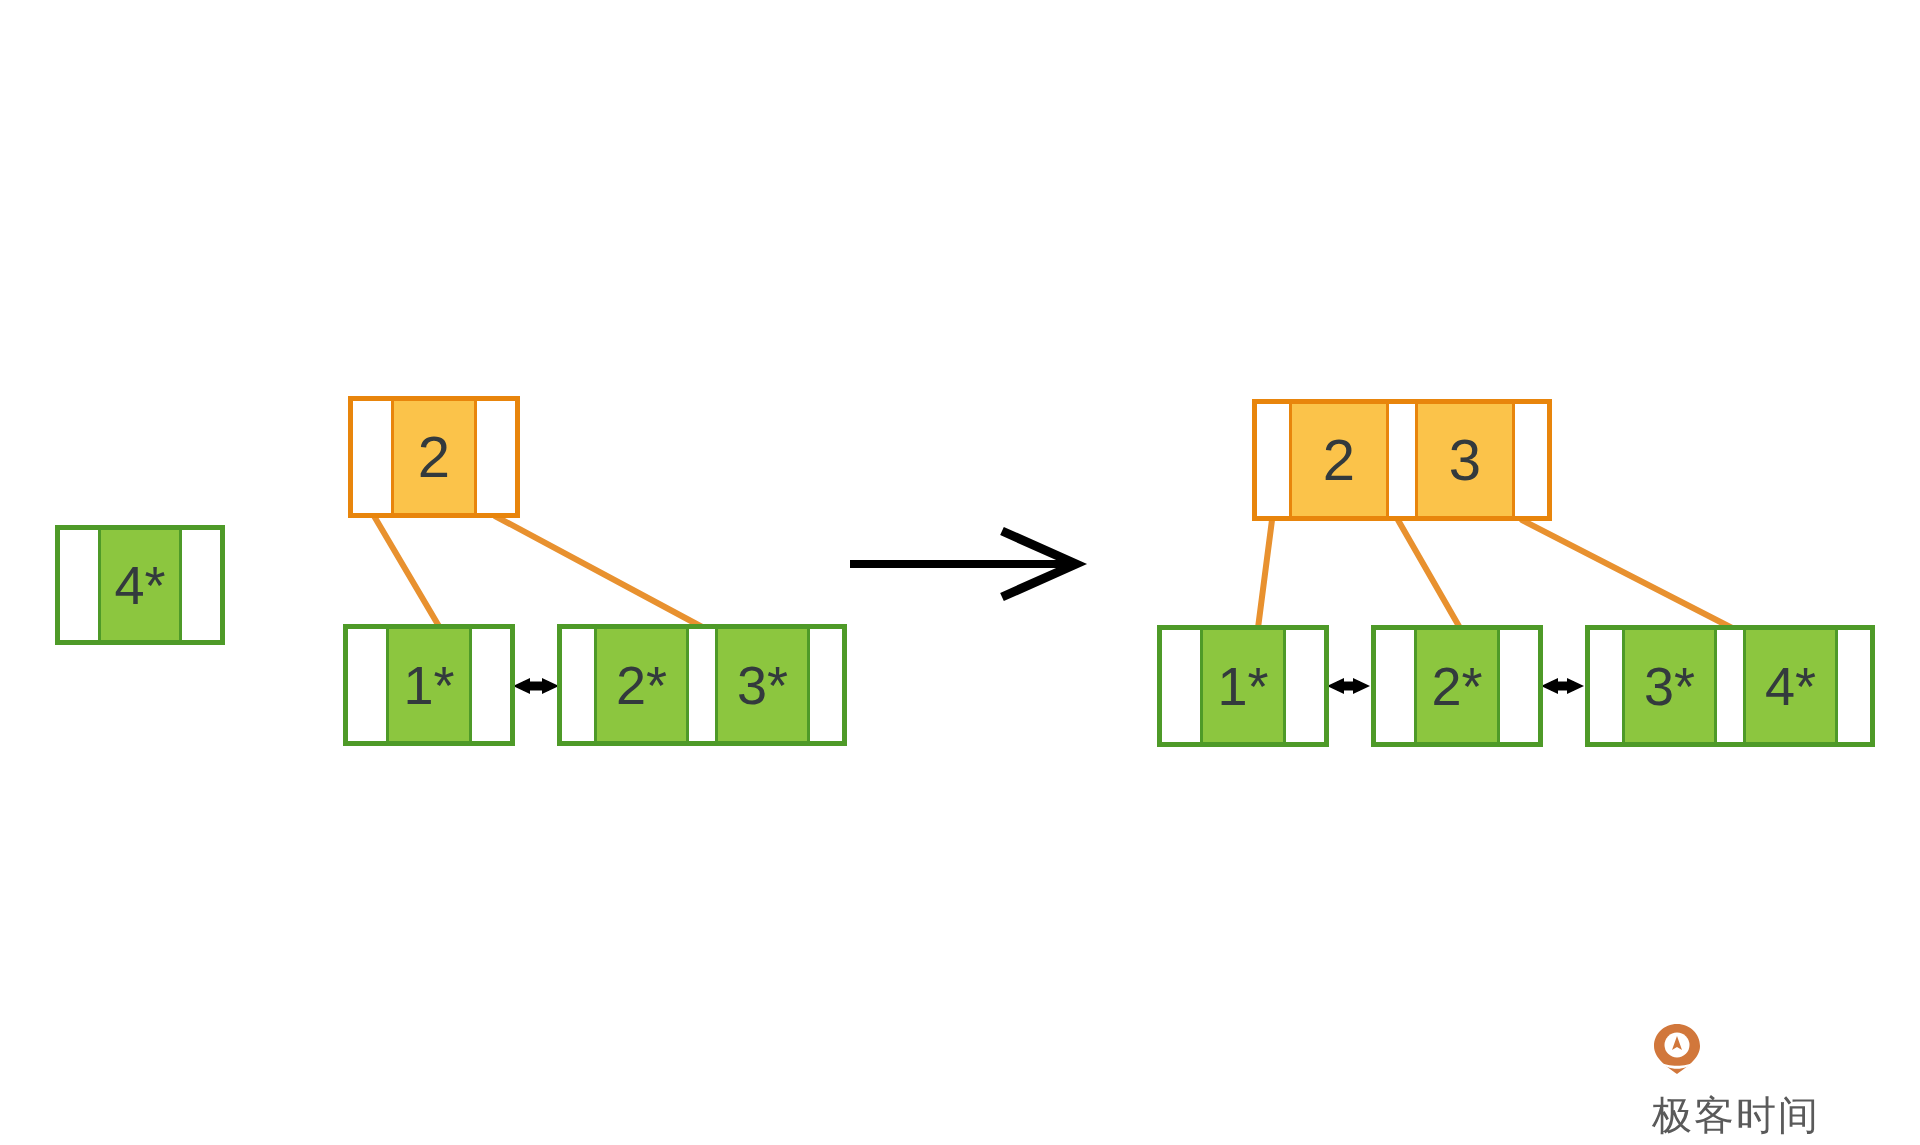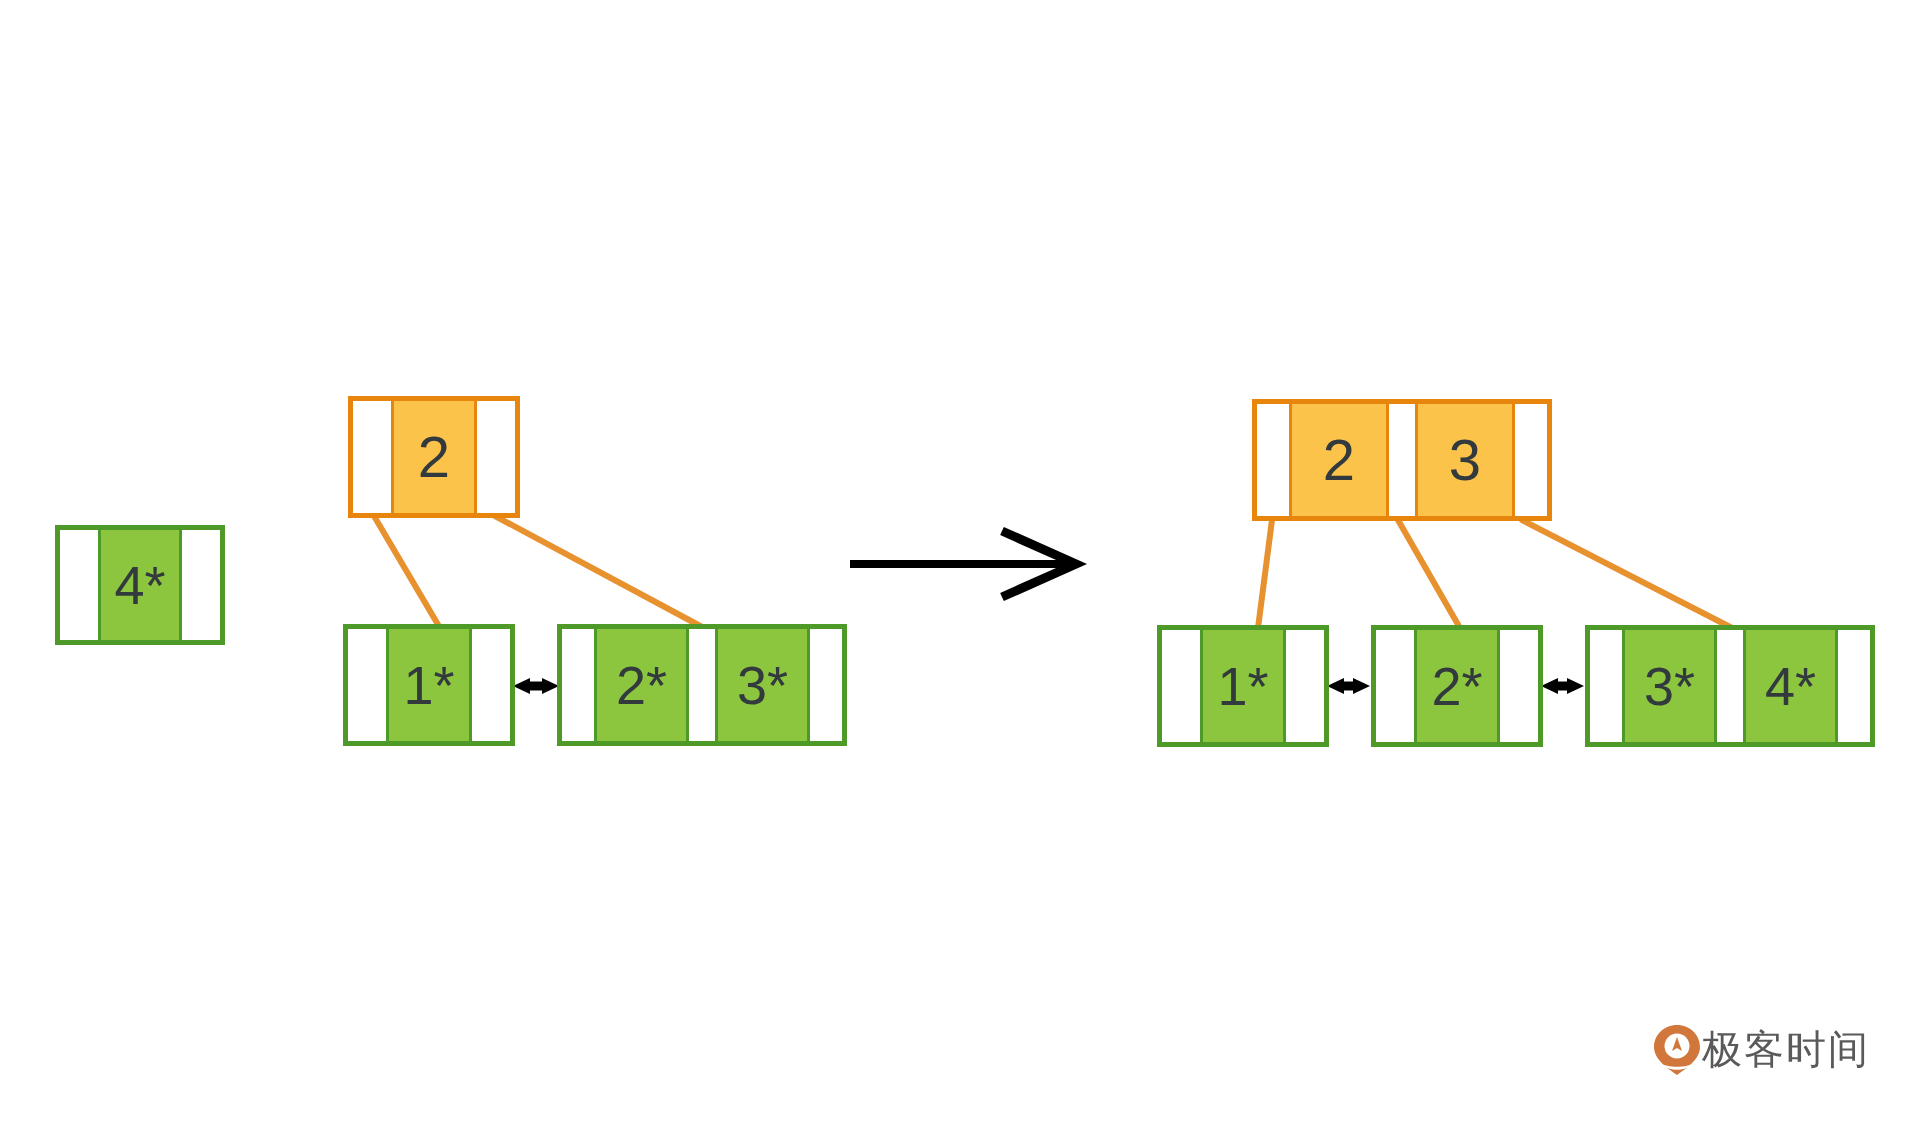--- a/index.html
+++ b/index.html
@@ -70,21 +70,23 @@
     height: 1145px;
     pointer-events: none;
   }
 
   
   #watermark {
     position: absolute;
     left: 1652px;
     top: 1022px;
     display: flex;
-    align-items: flex-end;
+    align-items: flex-start;
+    gap: 12px;
+    flex-direction: column;
   }
   #wm-text {
     font-size: 40px;
     color: #5A5A5A;
     letter-spacing: 2px;
     font-family: "DejaVu Sans", sans-serif;
     white-space: nowrap;
   }
 </style>
 </head>

